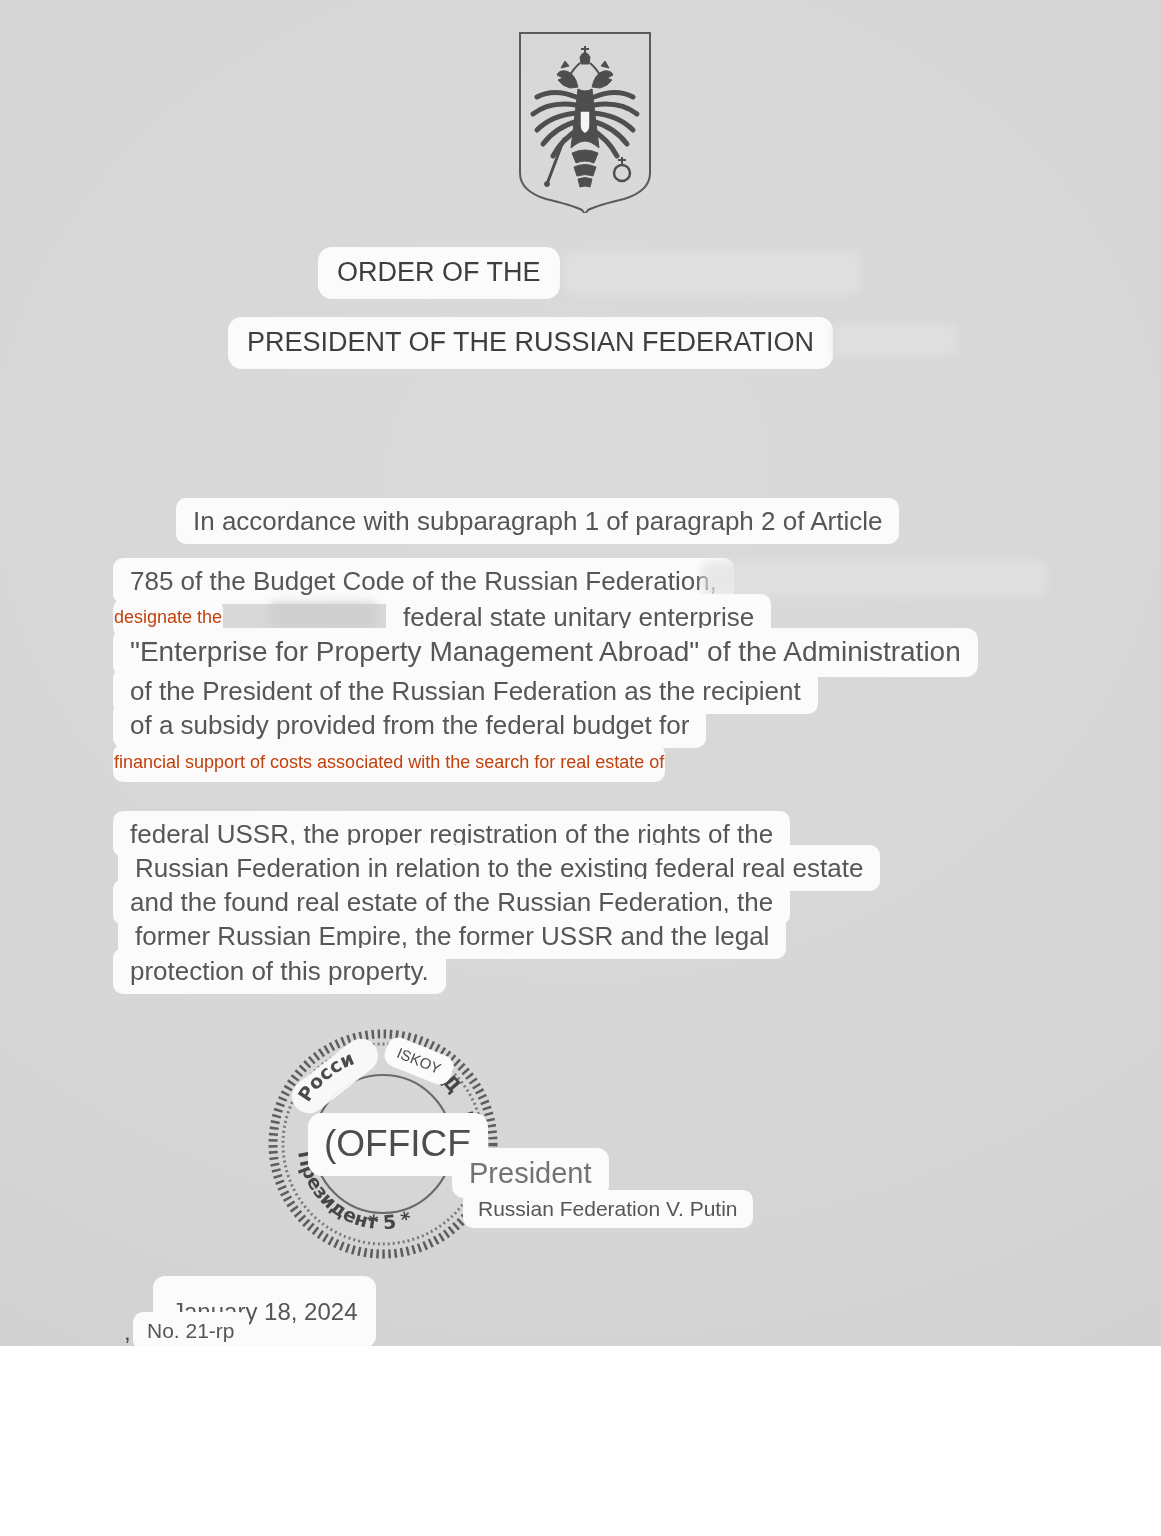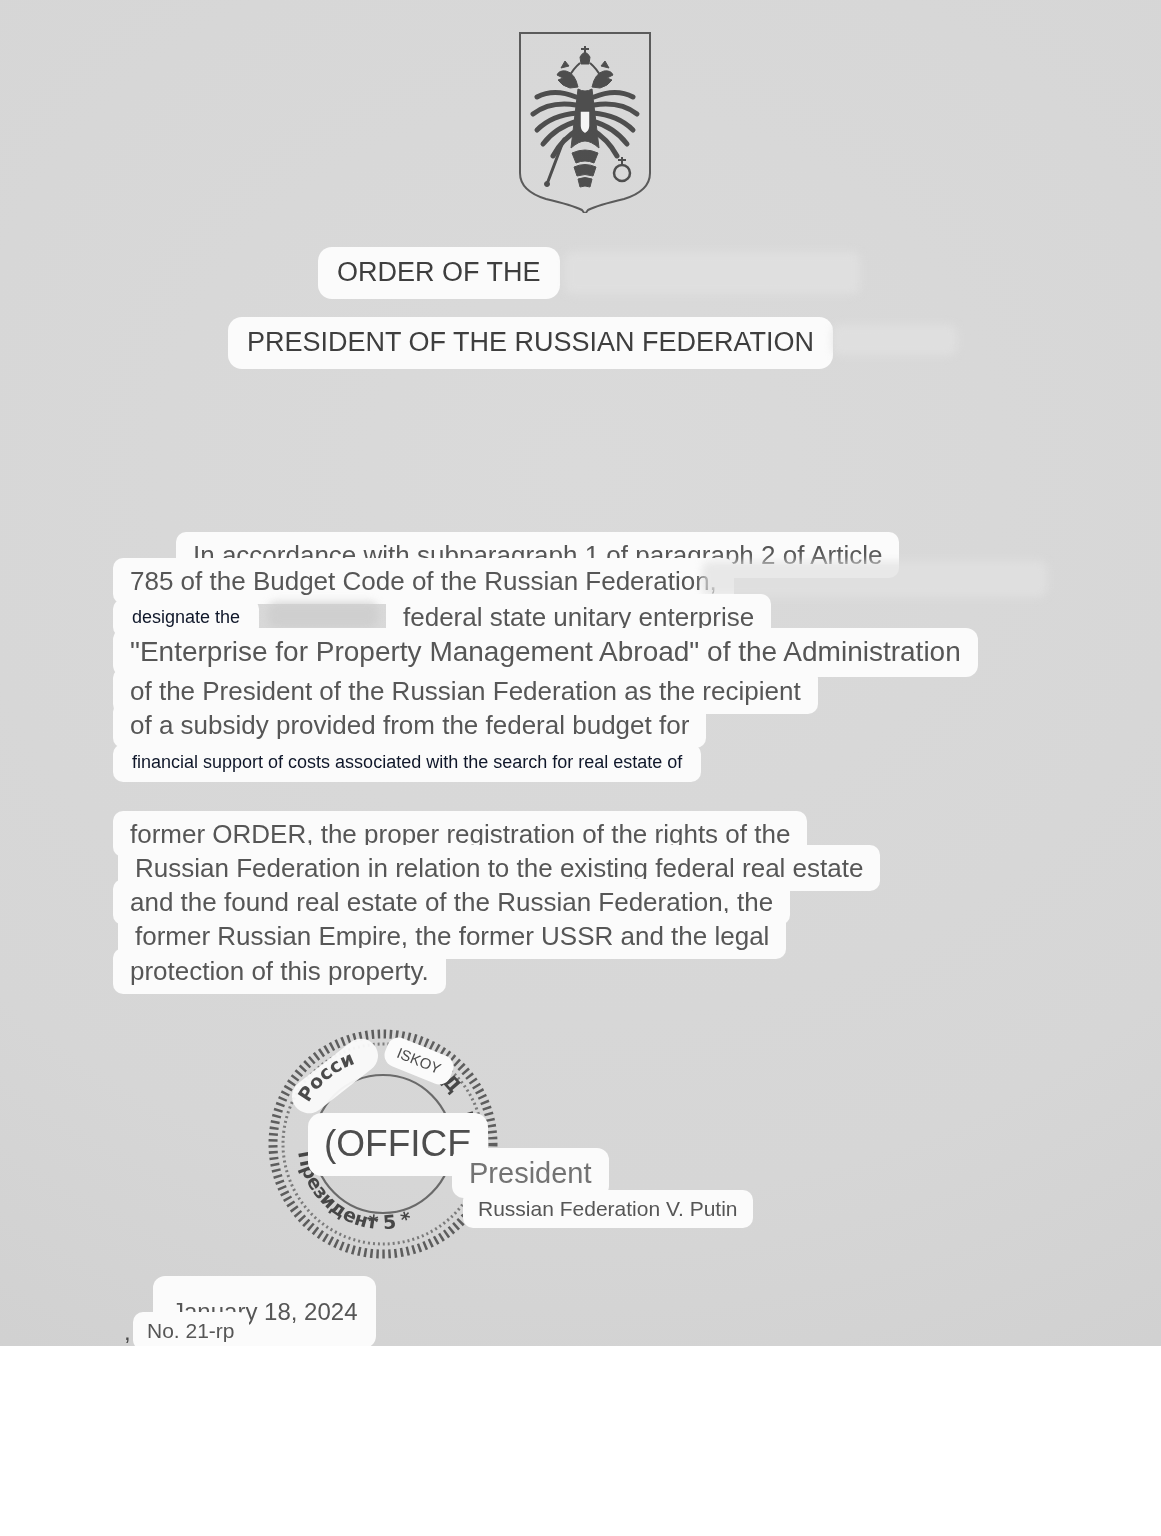--- a/index.html
+++ b/index.html
@@ -9,22 +9,22 @@
     background:radial-gradient(120% 90% at 50% 35%, #dadada 0%, #d6d6d6 60%, #cfcfcf 92%, #c9c9c9 100%);
   }
   .tbox{
     position:absolute;background:#fbfbfb;color:#565656;white-space:nowrap;
     border-radius:10px;line-height:1.32;
   }
   .title{font-size:27px;color:#3e3e3e;border-radius:14px;padding:8px 19px;}
   #title1{left:318px;top:247px;}
   #title2{left:228px;top:317px;}
   .big{font-size:26px;padding:6px 17px;}
-  .small{font-size:18px;padding:7px 19px;color:#0f172a;}
-  #l0{left:176px;top:498px;margin-top:34px;}
+  .small{font-size:18px;padding:7px 1px;color:#c2410c;}
+  #l0{left:176px;top:498px;}
   #l1{left:113px;top:558px;}
   #l2{left:113px;top:599px;}
   #l3{left:386px;top:594px;}
   #l4{left:113px;top:628px;font-size:28px;border-radius:12px;}
   #l5{left:113px;top:668px;}
   #l6{left:113px;top:702px;}
   #l7{left:113px;top:744px;}
   #l8{left:118px;top:771px;font-size:27px;}
   #l9{left:113px;top:811px;}
   #l10{left:118px;top:845px;}
@@ -102,21 +102,21 @@
   <div class="tbox big" id="l0">In accordance with subparagraph 1 of paragraph 2 of Article</div>
   <div class="tbox big" id="l1">785 of the Budget Code of the Russian Federation,</div>
   <div class="smudge" style="left:702px;top:561px;width:345px;height:36px;"></div>
   <div class="tbox small" id="l2">designate the</div>
   <div class="smudge dark" style="left:268px;top:602px;width:110px;height:26px;"></div>
   <div class="tbox big" id="l3">federal state unitary enterprise</div>
   <div class="tbox big" id="l4">"Enterprise for Property Management Abroad" of the Administration</div>
   <div class="tbox big" id="l5">of the President of the Russian Federation as the recipient</div>
   <div class="tbox big" id="l6">of a subsidy provided from the federal budget for</div>
   <div class="tbox small" id="l7">financial support of costs associated with the search for real estate of</div>
-  <div class="tbox big" id="l9">former ORDER, the proper registration of the rights of the</div>
+  <div class="tbox big" id="l9">federal USSR, the proper registration of the rights of the</div>
   <div class="tbox big" id="l10">Russian Federation in relation to the existing federal real estate</div>
   <div class="tbox big" id="l11">and the found real estate of the Russian Federation, the</div>
   <div class="tbox big" id="l12">former Russian Empire, the former USSR and the legal</div>
   <div class="tbox big" id="l13">protection of this property.</div>
 
   <div id="stamp">
     <svg width="262" height="262" viewBox="0 0 262 262">
       <g stroke="#2f2f2f" fill="none">
         <circle cx="130" cy="130" r="110" stroke-width="9" stroke-dasharray="2.5 3.6" opacity=".72"></circle>
         <circle cx="130" cy="130" r="100" stroke-width="3" stroke-dasharray="2 3" opacity=".55"></circle>

